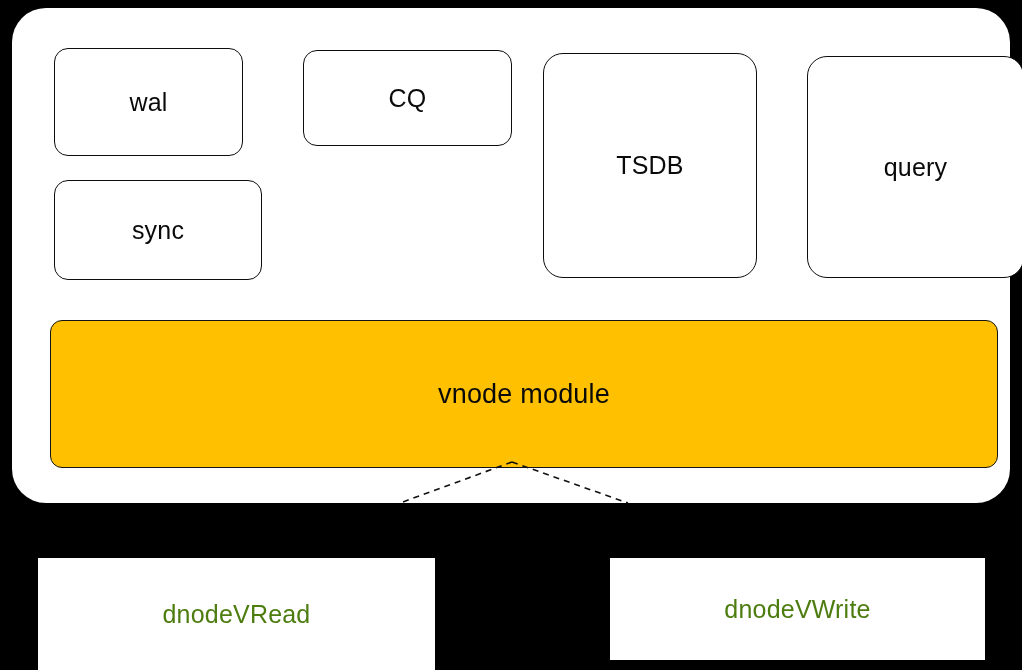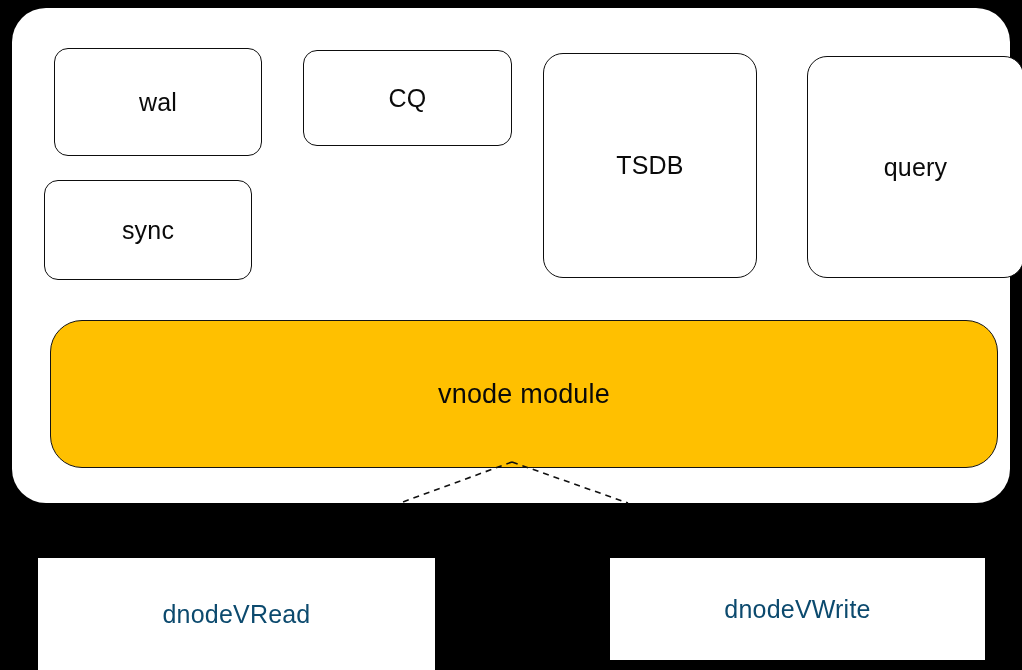--- a/index.html
+++ b/index.html
@@ -47,37 +47,37 @@
   }
   .module-box .box-label {
     font-size: 25px;
     color: #0a0a0a;
     font-weight: 400;
     letter-spacing: 0.2px;
     line-height: 1;
     text-align: center;
   }
 
-  .box-wal    { left: 42px;  top: 40px;  width: 208px; height: 108px; }
+  .box-wal    { left: 42px;  top: 40px;  width: 189px; height: 108px; }
   .box-cq     { left: 291px; top: 42px;  width: 209px; height: 96px; }
   .box-tsdb   { left: 531px; top: 45px;  width: 214px; height: 225px; border-radius: 20px; }
   .box-query  { left: 773px; top: 48px;  width: 217px; height: 222px; border-radius: 20px; margin-left: 22px; }
-  .box-sync   { left: 32px;  top: 172px; width: 208px; height: 100px; }
+  .box-sync   { left: 42px;  top: 172px; width: 208px; height: 100px; }
   .box-events { left: 291px; top: 172px; width: 209px; height: 100px; }
 
   
   .vnode-module {
     position: absolute;
     left: 38px;
     top: 312px;
     width: 948px;
     height: 148px;
     background: #FFC000;
     border: 1.6px solid #141414;
-    border-radius: 32px;
+    border-radius: 12px;
     box-sizing: border-box;
     display: flex;
     align-items: center;
     justify-content: center;
   }
   .vnode-module .box-label {
     font-size: 27px;
     color: #0a0a0a;
     letter-spacing: 0.2px;
     line-height: 1;
@@ -98,21 +98,21 @@
     position: absolute;
     background: #FFFFFF;
     border: 2.5px dashed #FFFFFF;
     box-sizing: border-box;
     display: flex;
     align-items: center;
     justify-content: center;
   }
   .dnode-box .box-label {
     font-size: 25px;
-    color: #0c4a6e;
+    color: #4d7c0f;
     letter-spacing: 0.2px;
     line-height: 1;
     text-align: center;
   }
   .box-dnodevread  { left: 38px;  top: 558px; width: 397px; height: 112px; }
   .box-dnodevwrite { left: 610px; top: 558px; width: 375px; height: 102px; }
 </style>
 </head>
 <body>
 

